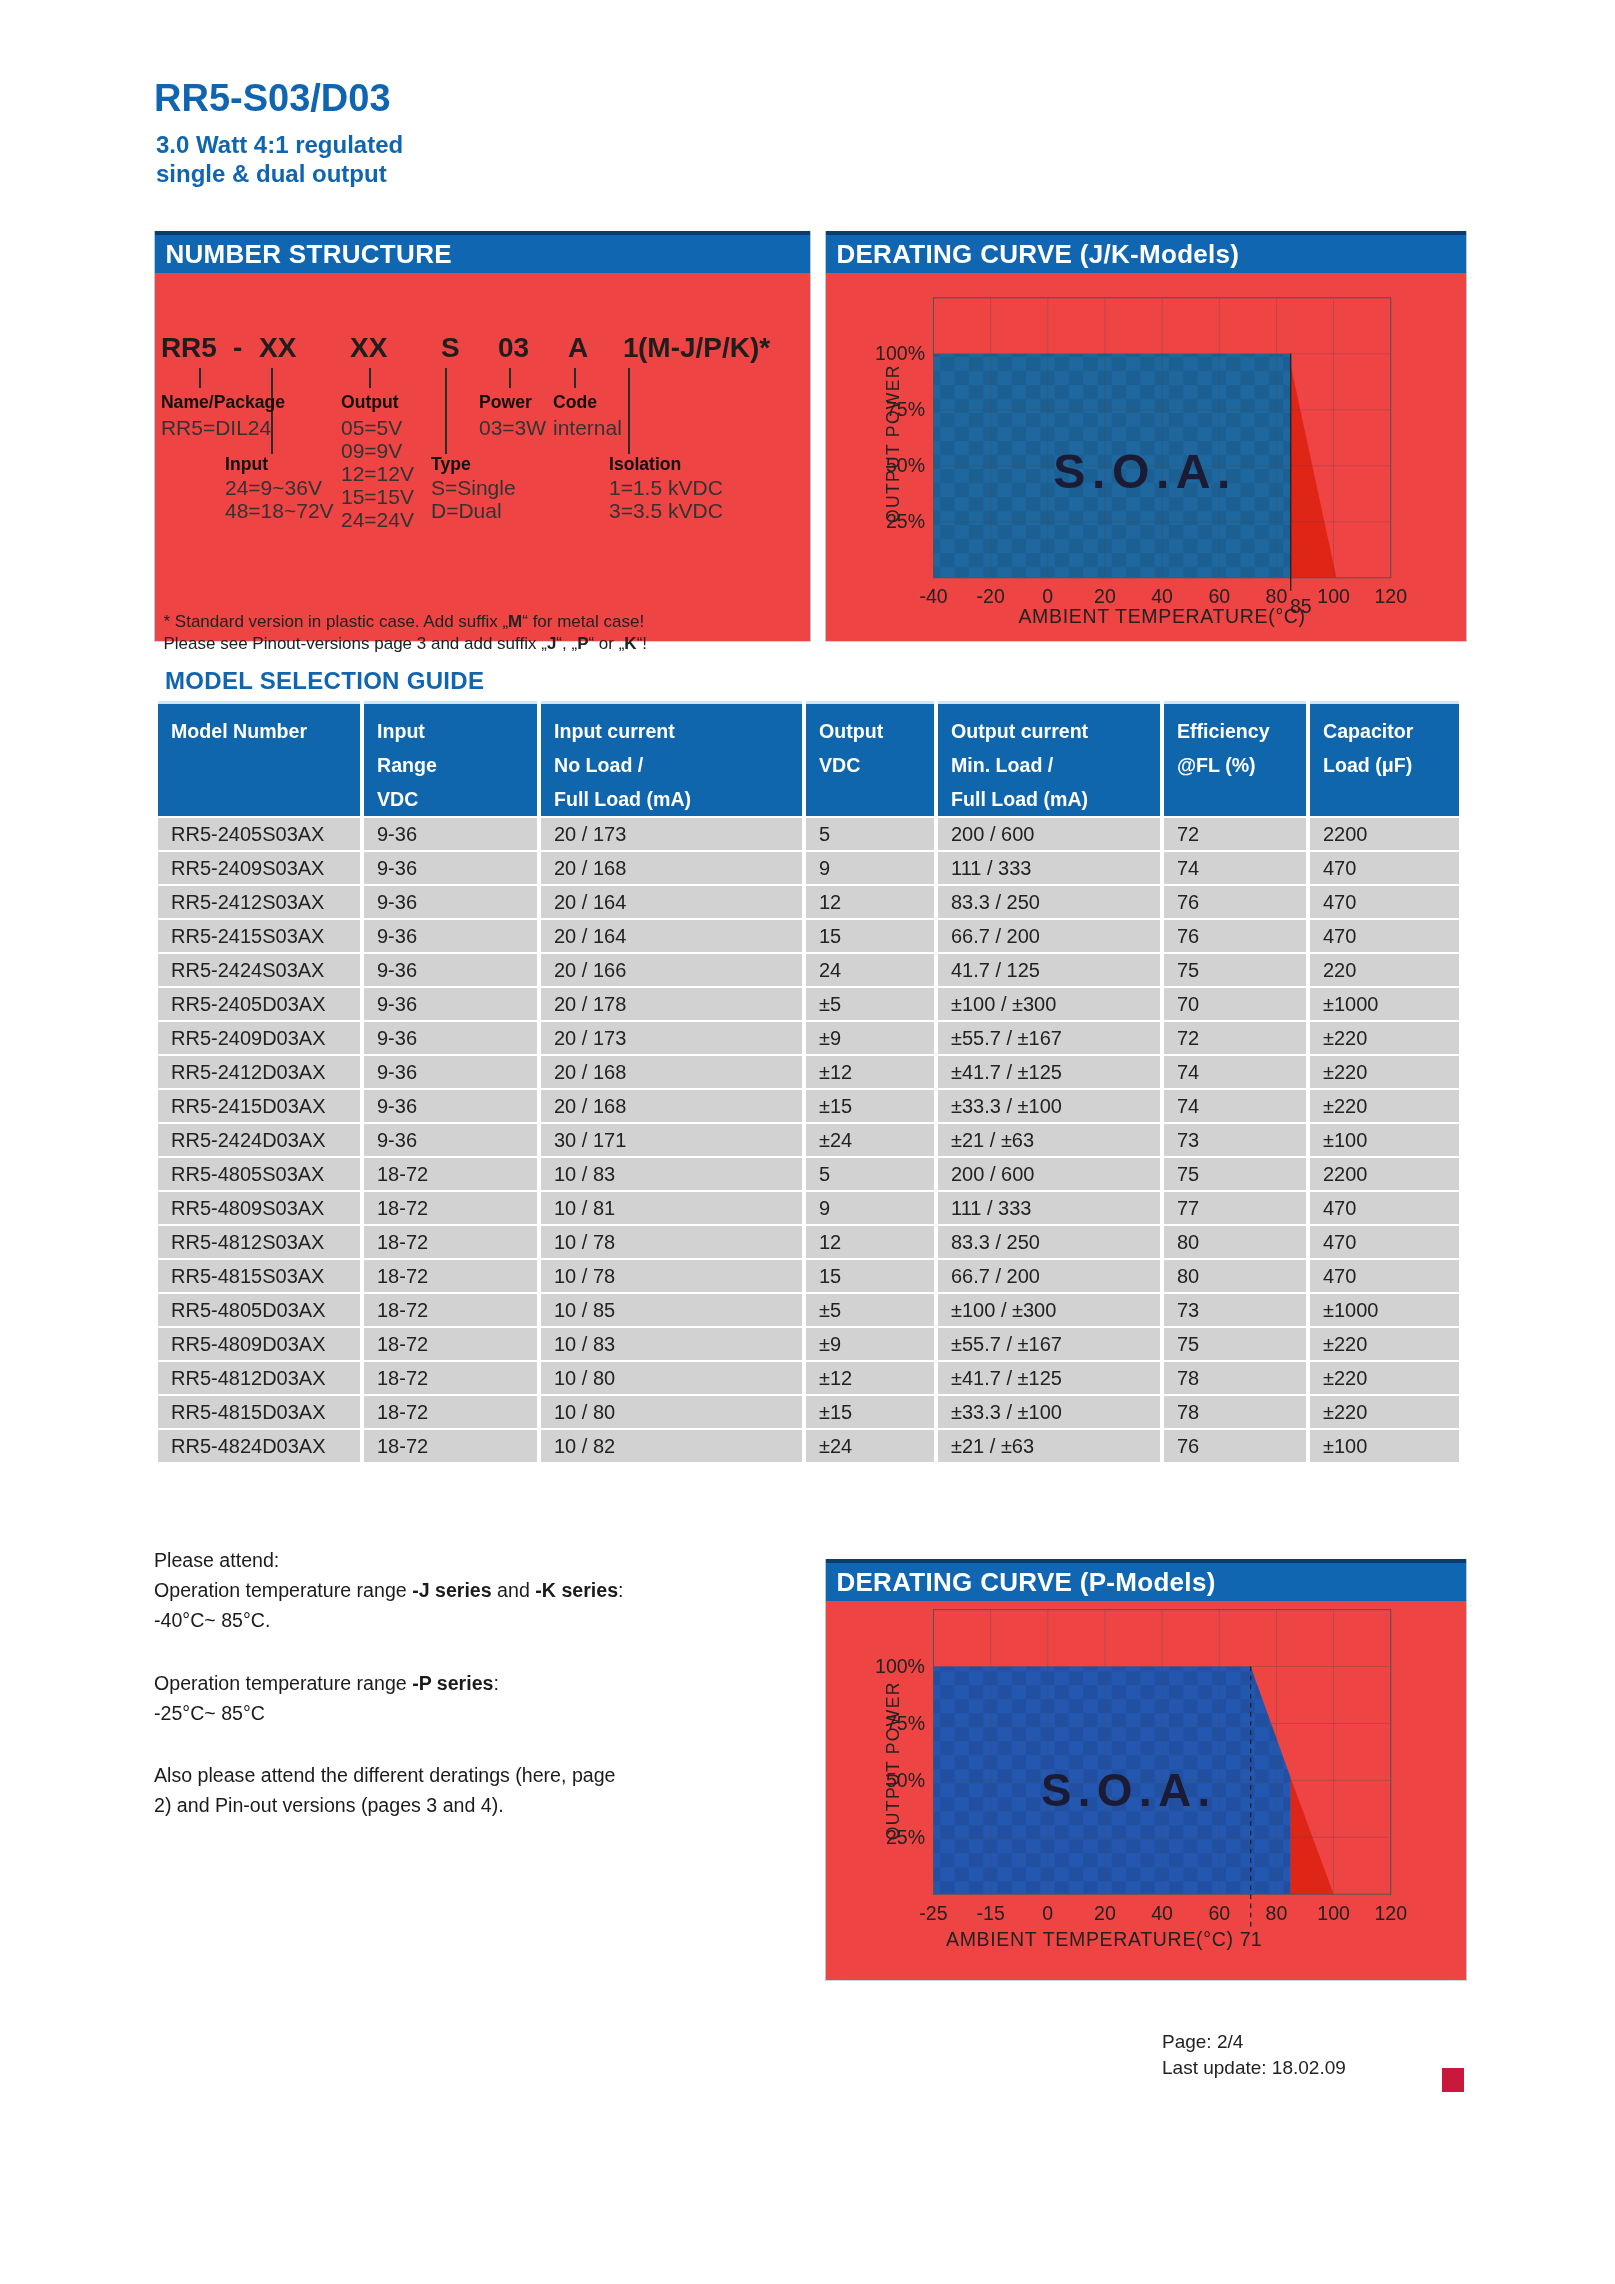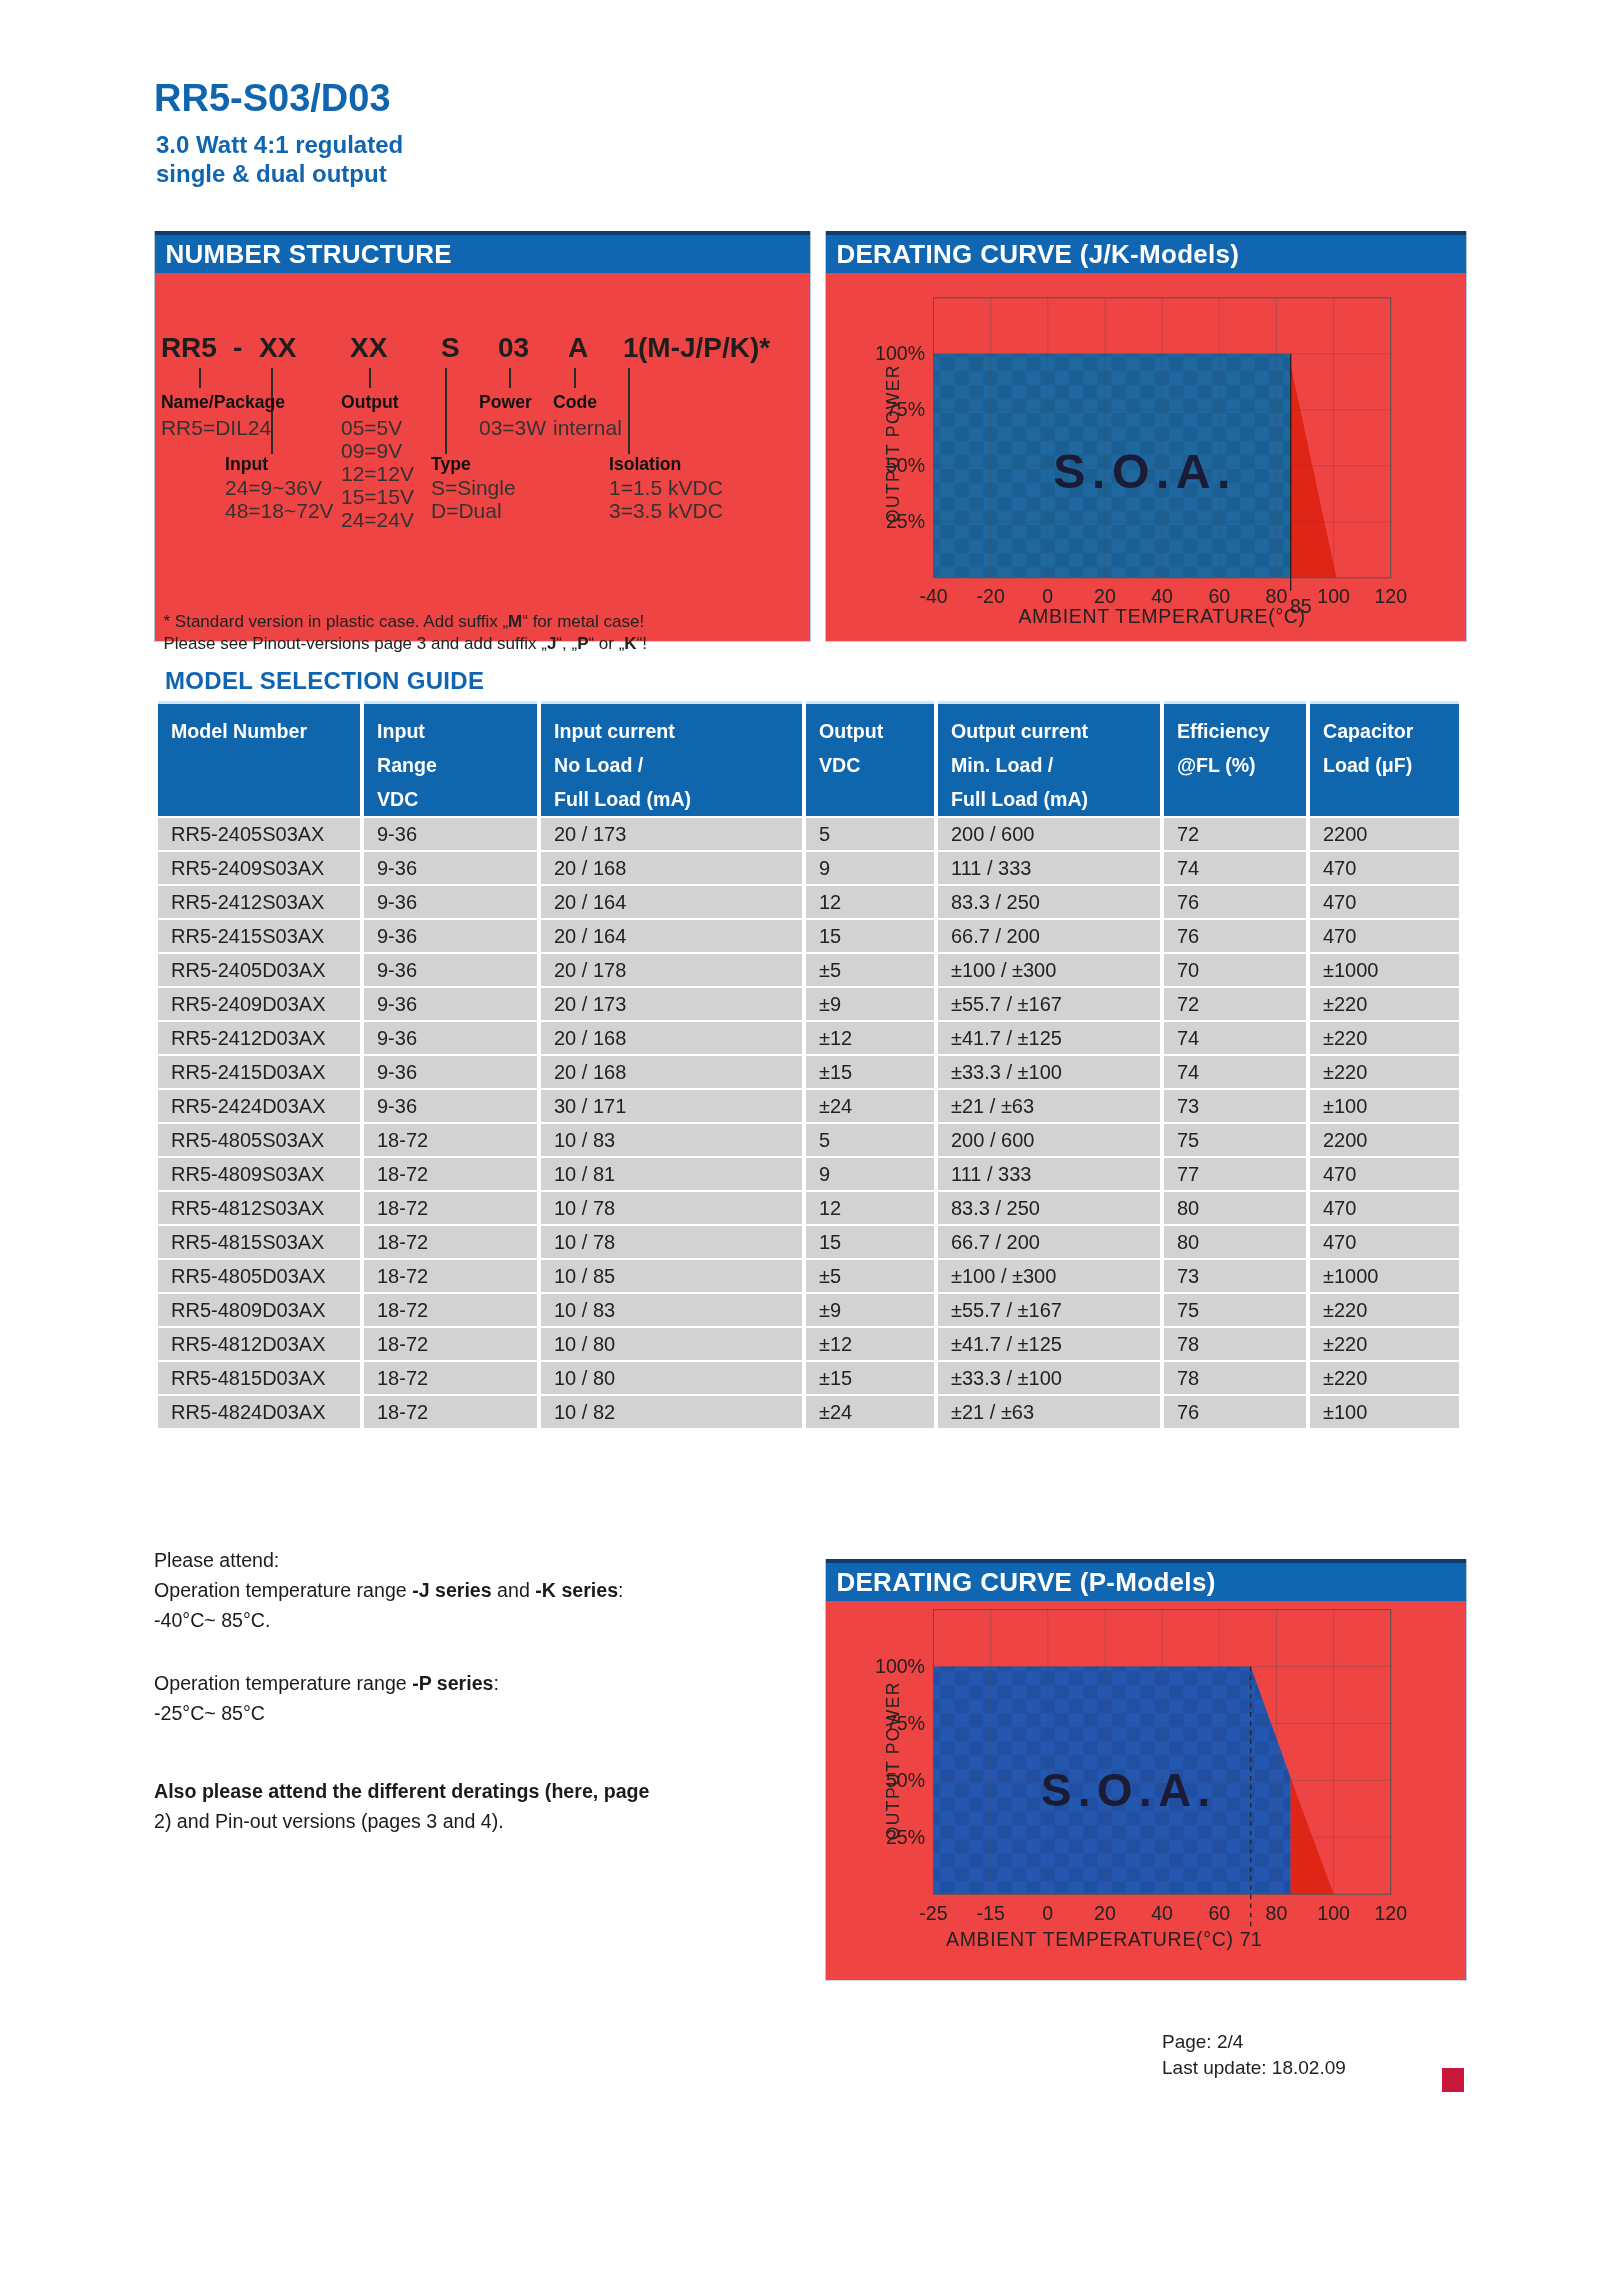--- a/index.html
+++ b/index.html
@@ -39,21 +39,21 @@
   #model-table{position:absolute;left:154px;top:699px;border-collapse:separate;
                border-spacing:4.6px 2.6px;table-layout:fixed;}
   #model-table th{background:var(--table_header);color:#fff;font-weight:bold;font-size:19.6px;
                   text-align:left;vertical-align:top;height:98px;padding:10.4px 0 0 13px;
                   border-top:3.9px solid #cfe6f7;line-height:34px;}
   #model-table td{background:var(--row_gray);color:#222;font-size:20px;height:32px;
                   padding:0 0 0 13px;white-space:nowrap;}
 
   
   .notes{position:absolute;left:154px;top:1545px;font-size:19.6px;line-height:30px;color:#1b1b1b;}
-  .notes .gap1{margin-top:33px;} .notes .gap2{margin-top:48px;font-weight:bold;}
+  .notes .gap1{margin-top:33px;} .notes .gap2{margin-top:32px;}
   .notes span.b{font-weight:bold;}
   .ns-note span.b{font-weight:bold;}
 
   
   .footer-text{position:absolute;left:1162px;top:2029px;font-size:19px;line-height:26px;color:#222;}
   .footer-mark{position:absolute;left:1442px;top:2068px;width:22px;height:23.5px;
                background:var(--footer_red);}
 </style>
 </head>
 <body>
@@ -243,20 +243,29 @@
         <tr>
           <td>RR5-2415S03AX</td>
           <td>9-36</td>
           <td>20 / 164</td>
           <td>15</td>
           <td>66.7 / 200</td>
           <td>76</td>
           <td>470</td>
         </tr>
         <tr>
+          <td>RR5-2424S03AX</td>
+          <td>9-36</td>
+          <td>20 / 166</td>
+          <td>24</td>
+          <td>41.7 / 125</td>
+          <td>75</td>
+          <td>220</td>
+        </tr>
+        <tr>
           <td>RR5-2405D03AX</td>
           <td>9-36</td>
           <td>20 / 178</td>
           <td>±5</td>
           <td>±100 / ±300</td>
           <td>70</td>
           <td>±1000</td>
         </tr>
         <tr>
           <td>RR5-2409D03AX</td>

